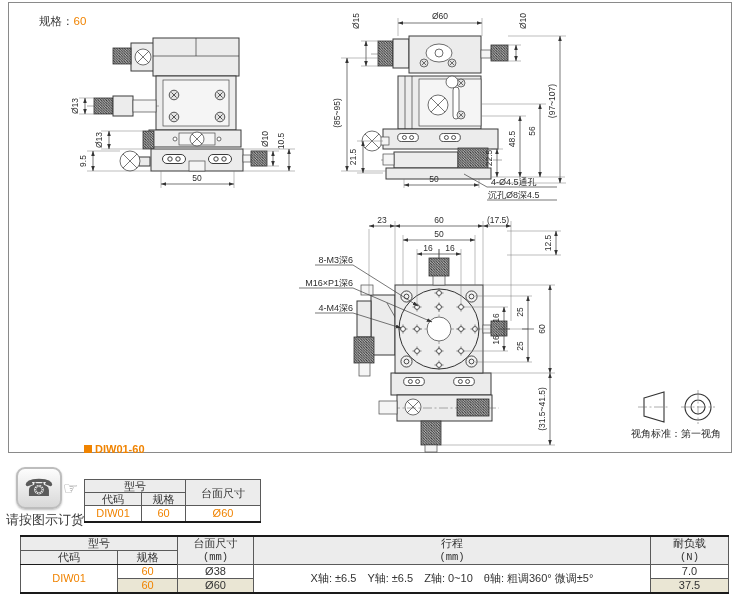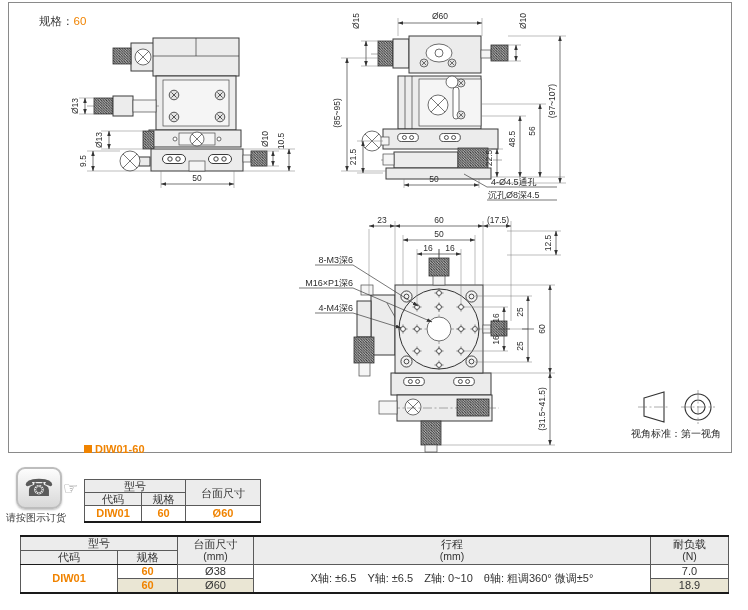--- a/index.html
+++ b/index.html
@@ -33,39 +33,39 @@
   .vs-text{font-size:10px;fill:#2e2e2e;}
   
   .phone-btn{
     position:absolute;left:16px;top:467px;width:46px;height:42px;
     border:2px solid #bdbdbd;border-radius:9px;
     background:linear-gradient(180deg,#fdfdfd,#d8d8d8);
     display:flex;align-items:center;justify-content:center;
     font-size:24px;color:#5a5a5a;box-shadow:0 1px 2px rgba(0,0,0,.25);
   }
   .hand{position:absolute;left:63px;top:478px;font-size:17px;color:#8a8a8a;}
-  .phone-note{position:absolute;left:6px;top:511px;width:78px;font-size:10px;color:#3a3a3a;}
+  .phone-note{position:absolute;left:6px;top:511px;width:78px;font-size:13px;color:#3a3a3a;}
   .part-title{position:absolute;left:84px;top:443px;font-size:11px;font-weight:bold;color:var(--accent);display:flex;align-items:center;}
   .bullet{display:inline-block;width:8px;height:8px;background:var(--accent);margin-right:3px;}
   
   table{border-collapse:collapse;table-layout:fixed;font-size:11px;color:#333;}
   td,th{border:1px solid #5a5a5a;text-align:center;vertical-align:middle;font-weight:normal;padding:0;line-height:1.1;}
   .hd{background:var(--header-bg);}
-  .accent-bold{color:var(--accent);font-weight:bold;margin-top:20px;}
+  .accent-bold{color:var(--accent);font-weight:normal;margin-top:20px;}
   .hl{background:var(--row-highlight);}
   .order-table{position:absolute;left:84px;top:479px;width:176px;
     border-top:1.5px solid #1a1a1a;border-bottom:2px solid #1a1a1a;}
   .order-table tr{height:13px;}
   .order-table tr:last-child{height:16px;}
   .spec-tbl{position:absolute;left:20px;top:535px;width:708px;
     border-top:2px solid #1a1a1a;border-bottom:2px solid #1a1a1a;}
   .spec-tbl tr{height:14px;}
   .spec-tbl .hrow2 td{border-bottom:1.7px solid #1a1a1a;}
   .spec-tbl .drow{height:14.5px;}
-  .unit{font-size:10.5px;}
+  .unit{font-size:10.5px;font-family:Liberation Mono, monospace;}
 </style>
 </head>
 <body>
 
 <div class="draw-box">
   <div class="spec-line">
     <span>规格：</span><span class="accent">60</span>
   </div>
 
   <svg width="724" height="451" viewBox="0 0 724 451">
@@ -438,16 +438,16 @@
   <tr class="drow">
     <td class="accent-bold" rowspan="2">DIW01</td>
     <td class="accent-bold">60</td>
     <td>Ø38</td>
     <td rowspan="2">X轴: ±6.5　Y轴: ±6.5　Z轴: 0~10　θ轴: 粗调360°  微调±5°</td>
     <td>7.0</td>
   </tr>
   <tr class="drow">
     <td class="accent-bold hl">60</td>
     <td class="hl">Ø60</td>
-    <td class="hl">18.9</td>
+    <td class="hl">37.5</td>
   </tr>
 </tbody>
   </table>
 
 </body></html>

